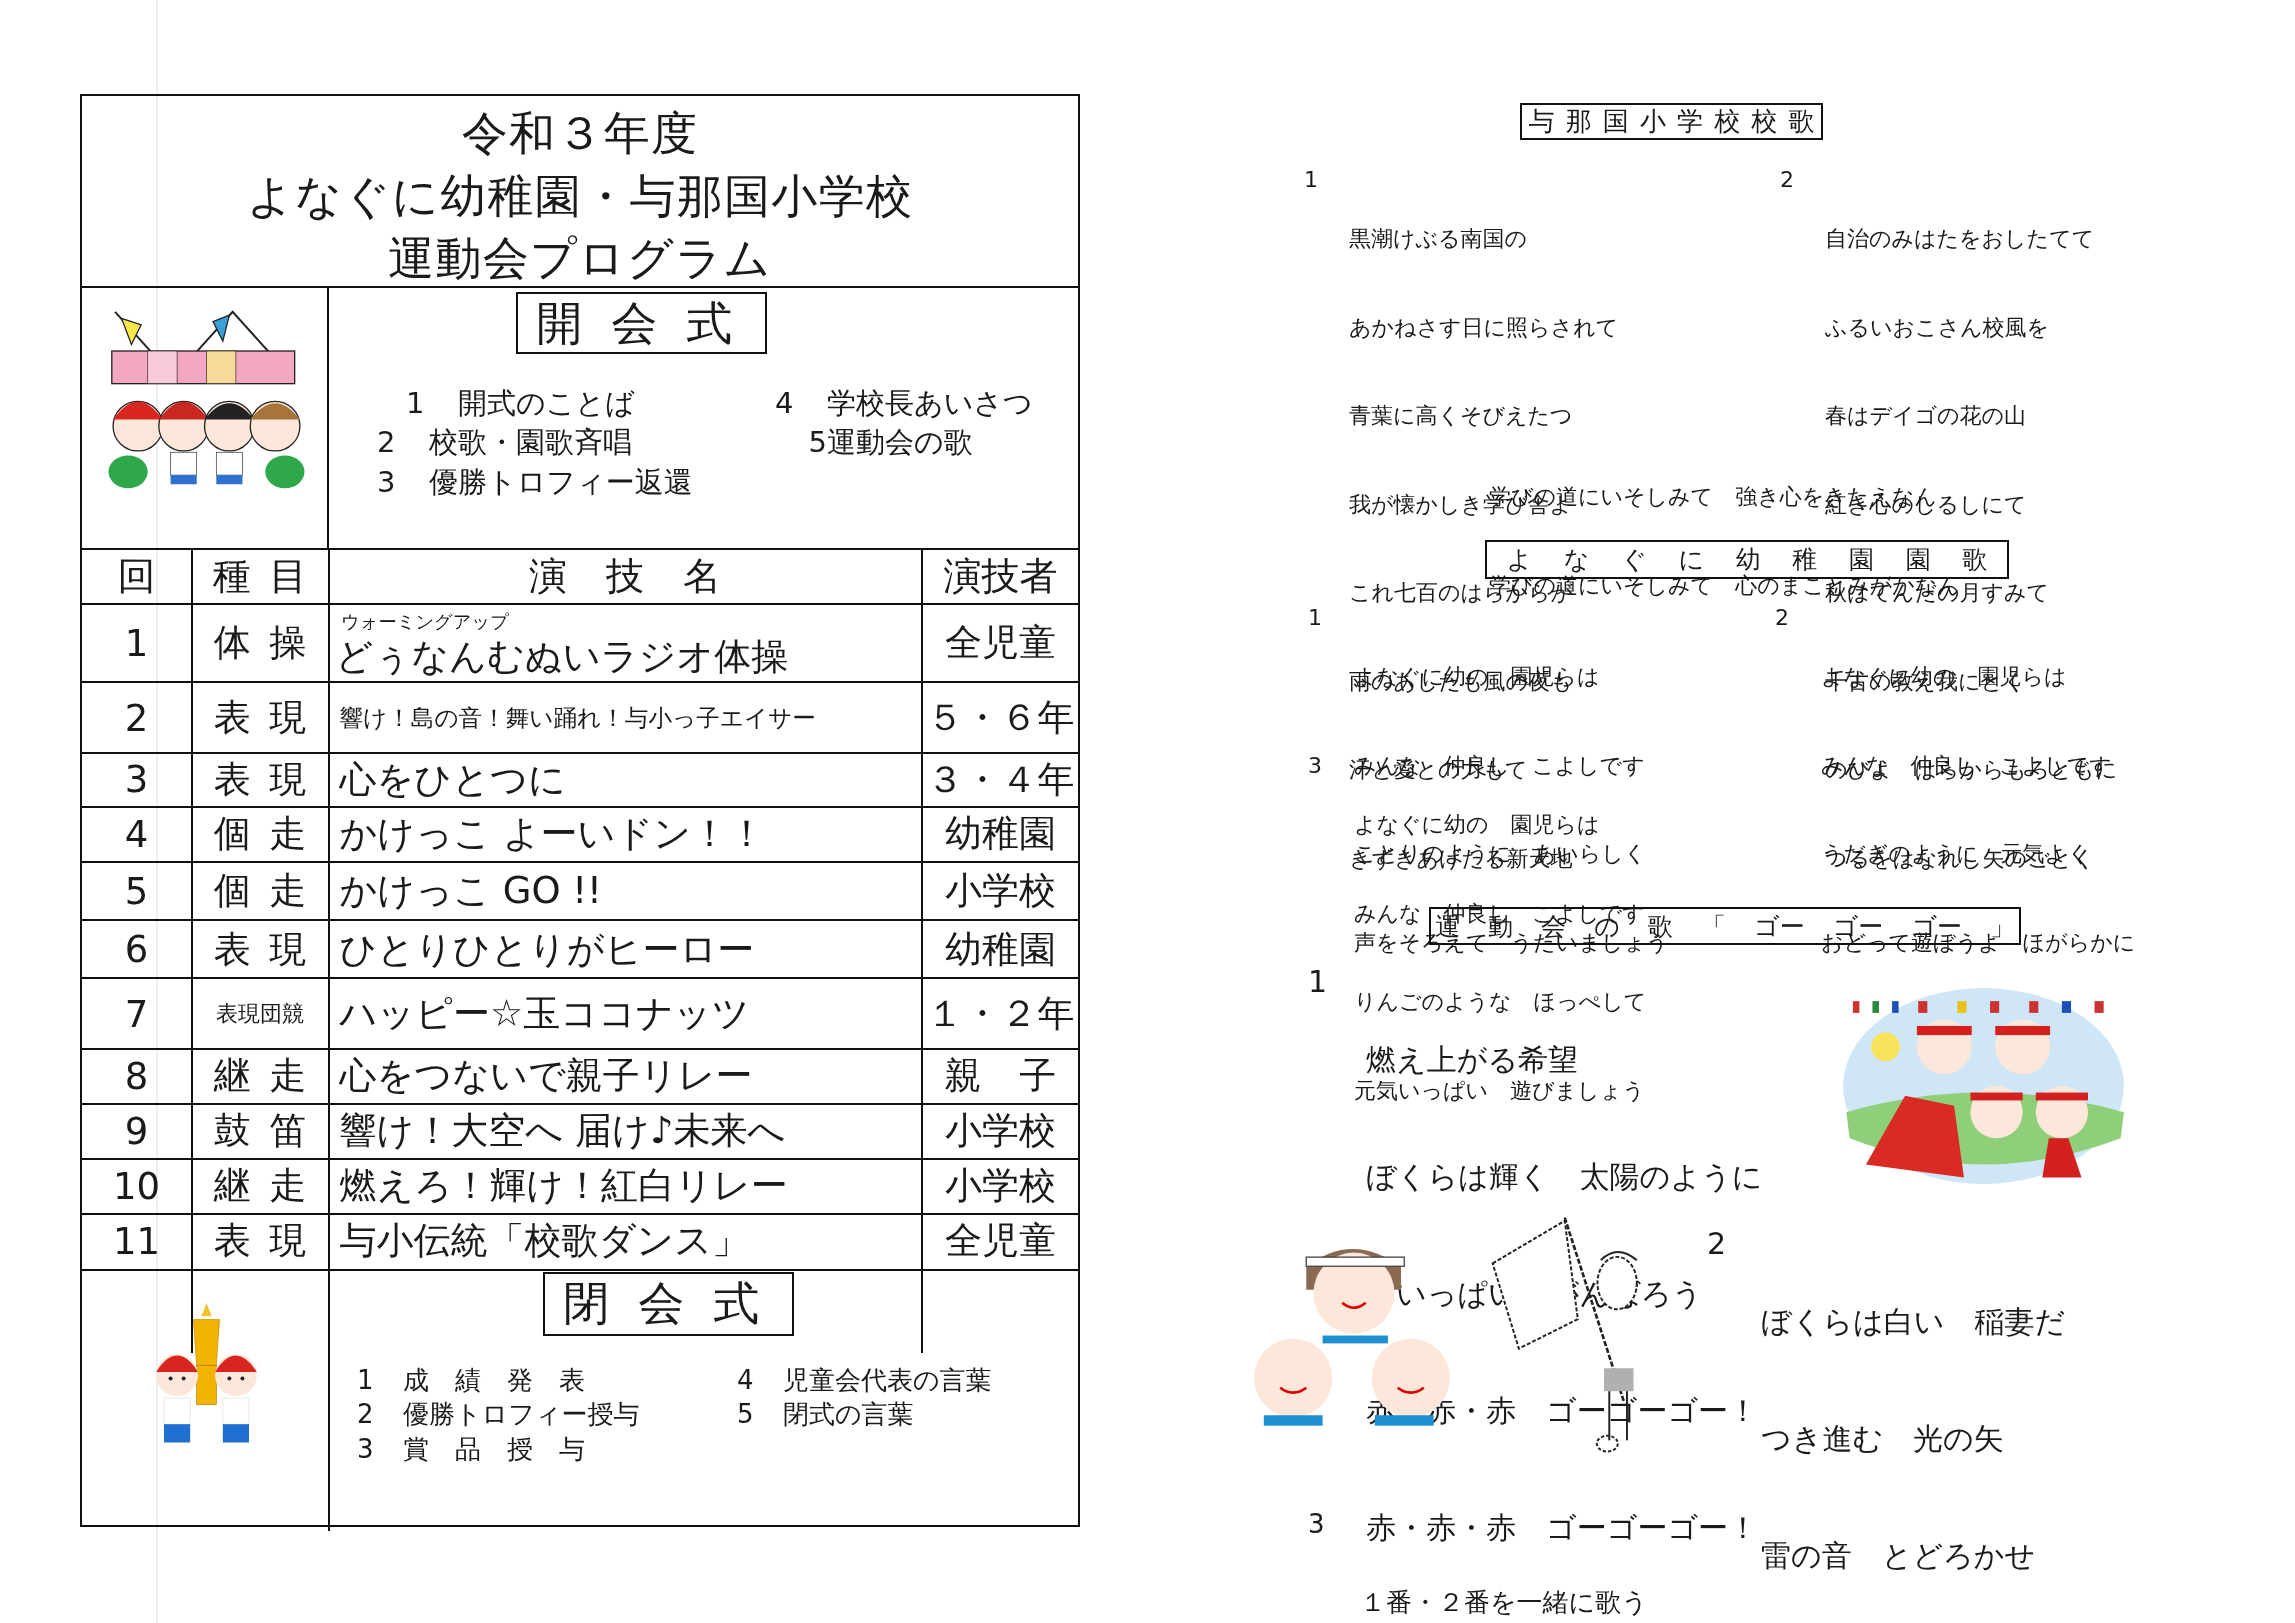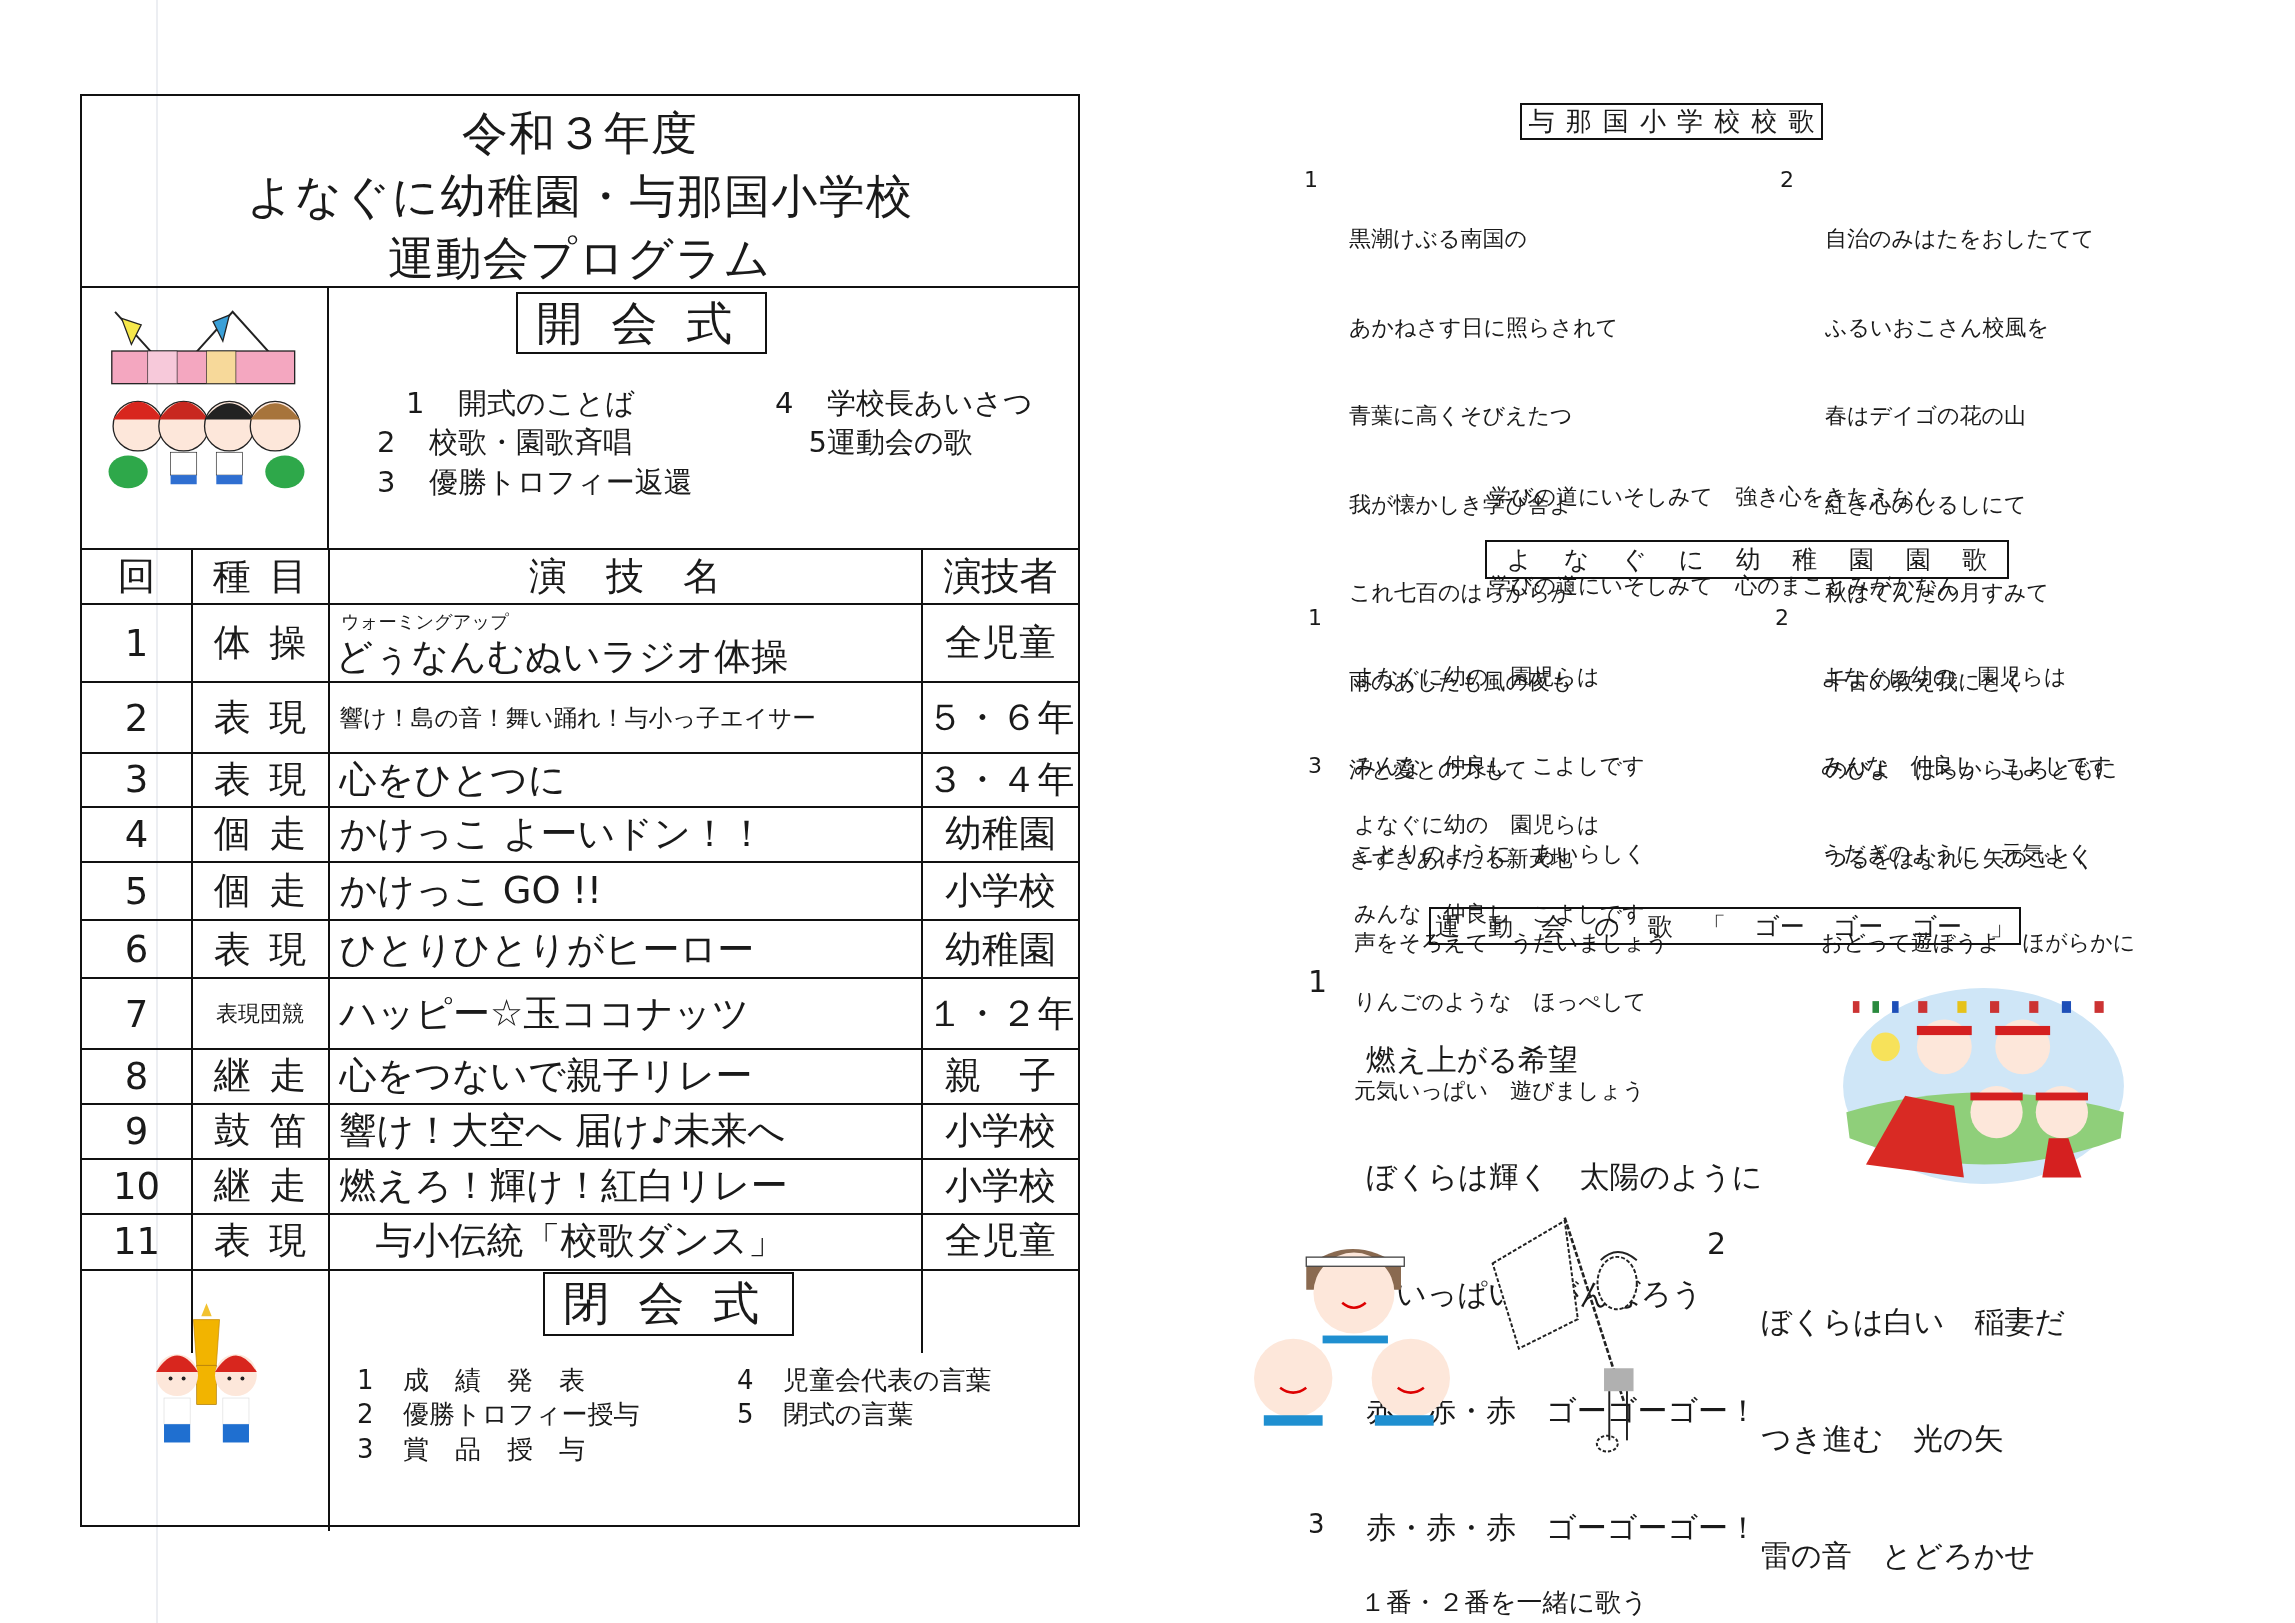--- a/index.html
+++ b/index.html
@@ -163,21 +163,21 @@
     <div class="cell" style="left:0;top:1064px;width:109px;height:52px;">10</div>
     <div class="cell cat" style="left:110px;top:1064px;width:136px;height:52px;">継走</div>
     <div class="cell left" style="left:247px;top:1064px;width:592px;height:52px;">燃えろ！輝け！紅白リレー</div>
     <div class="cell" style="left:840px;top:1064px;width:157px;height:52px;">小学校</div>
   </div>
   <div class="hline" style="left:0;top:1117px;width:100%;"></div>
 
   <div>
     <div class="cell" style="left:0;top:1119px;width:109px;height:52px;">11</div>
     <div class="cell cat" style="left:110px;top:1119px;width:136px;height:52px;">表現</div>
-    <div class="cell left" style="left:247px;top:1119px;width:592px;height:52px;margin-left:36px;">与小伝統「校歌ダンス」</div>
+    <div class="cell left" style="left:247px;top:1119px;width:592px;height:52px;">与小伝統「校歌ダンス」</div>
     <div class="cell" style="left:840px;top:1119px;width:157px;height:52px;">全児童</div>
   </div>
   <div class="hline" style="left:0;top:1173px;width:100%;"></div>
 
   <svg class="illus" style="left:59px;top:1204px;" width="131" height="183" viewBox="0 0 200 280">
     <polygon points="100,5 108,25 92,25" fill="#f2c230"></polygon>
     <path d="M80 30 h40 l-5 70 h-30 z" fill="#f2b400" stroke="#c08400"></path>
     <rect x="85" y="100" width="30" height="60" fill="#f2b400" stroke="#a97400"></rect>
     <circle cx="55" cy="115" r="32" fill="#fde7da"></circle>
     <path d="M23 110 Q55 60 87 110" fill="#d8261e"></path>

